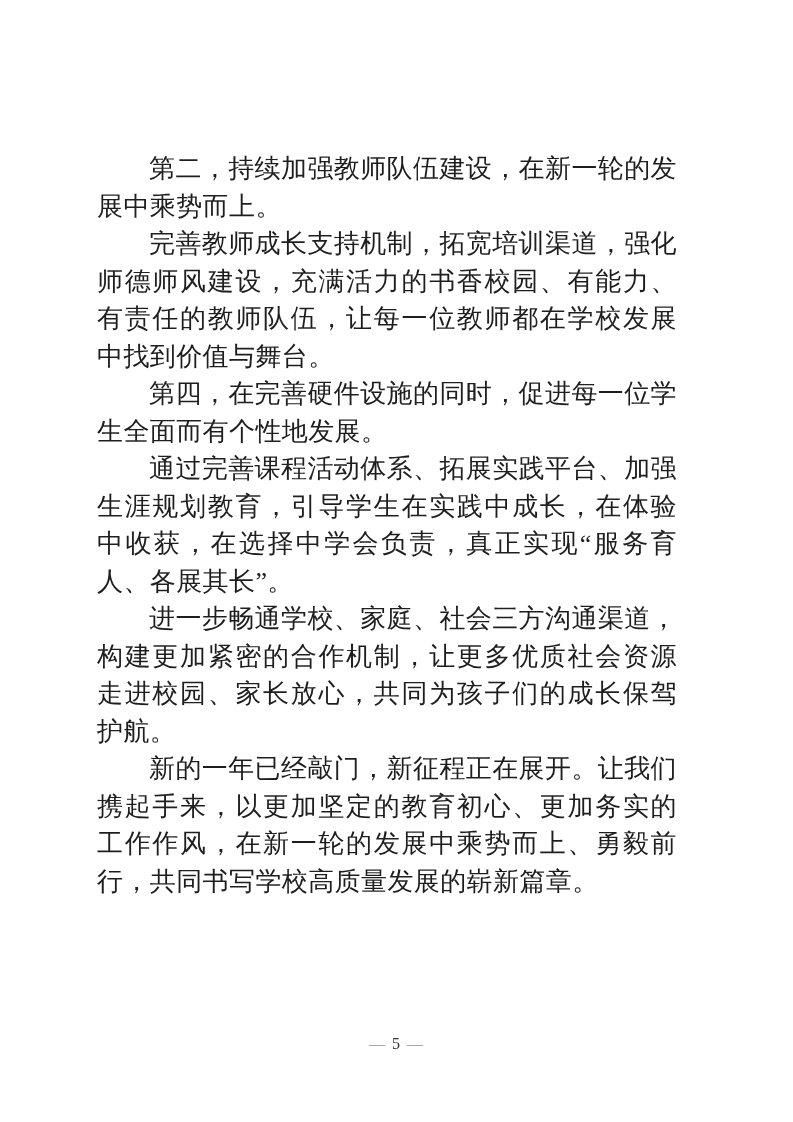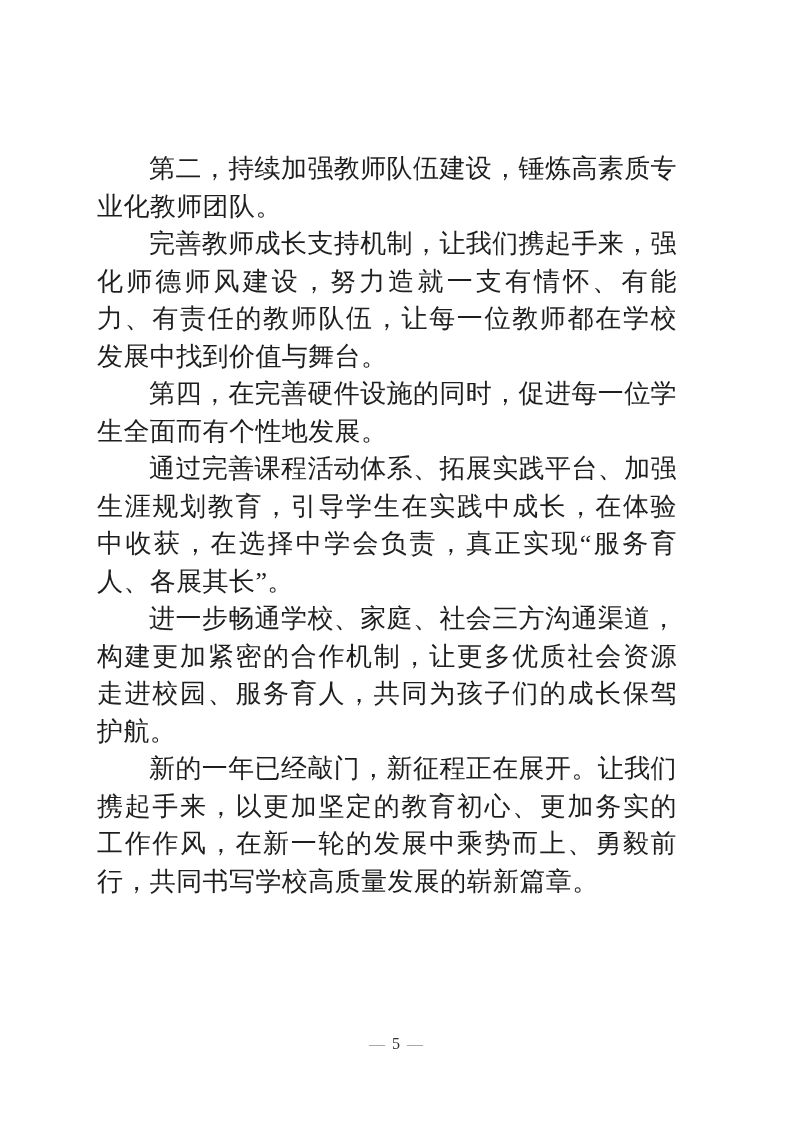--- a/index.html
+++ b/index.html
@@ -49,25 +49,25 @@
     color: #2e2e2e;
     font-family: "Liberation Serif", "DejaVu Serif", serif;
   }
 </style>
 </head>
 <body>
 
 <div class="page">
 
   <div class="content">
-    <p>第二，持续加强教师队伍建设，锤炼高素质专业化教师团队。</p>
-    <p>完善教师成长支持机制，让我们携起手来，强化师德师风建设，努力造就一支有情怀、有能力、有责任的教师队伍，让每一位教师都在学校发展中找到价值与舞台。</p>
+    <p>第二，持续加强教师队伍建设，在新一轮的发展中乘势而上。</p>
+    <p>完善教师成长支持机制，拓宽培训渠道，强化师德师风建设，充满活力的书香校园、有能力、有责任的教师队伍，让每一位教师都在学校发展中找到价值与舞台。</p>
     <p>第四，在完善硬件设施的同时，促进每一位学生全面而有个性地发展。</p>
     <p>通过完善课程活动体系、拓展实践平台、加强生涯规划教育，引导学生在实践中成长，在体验中收获，在选择中学会负责，真正实现“服务育人、各展其长”。</p>
-    <p>进一步畅通学校、家庭、社会三方沟通渠道，构建更加紧密的合作机制，让更多优质社会资源走进校园、服务育人，共同为孩子们的成长保驾护航。</p>
+    <p>进一步畅通学校、家庭、社会三方沟通渠道，构建更加紧密的合作机制，让更多优质社会资源走进校园、家长放心，共同为孩子们的成长保驾护航。</p>
     <p>新的一年已经敲门，新征程正在展开。让我们携起手来，以更加坚定的教育初心、更加务实的工作作风，在新一轮的发展中乘势而上、勇毅前行，共同书写学校高质量发展的崭新篇章。</p>
   </div>
 
   <div class="footer">
     <span class="dash">—</span><span class="num">5</span><span class="dash">—</span>
   </div>
 
 </div>
 
 </body></html>

